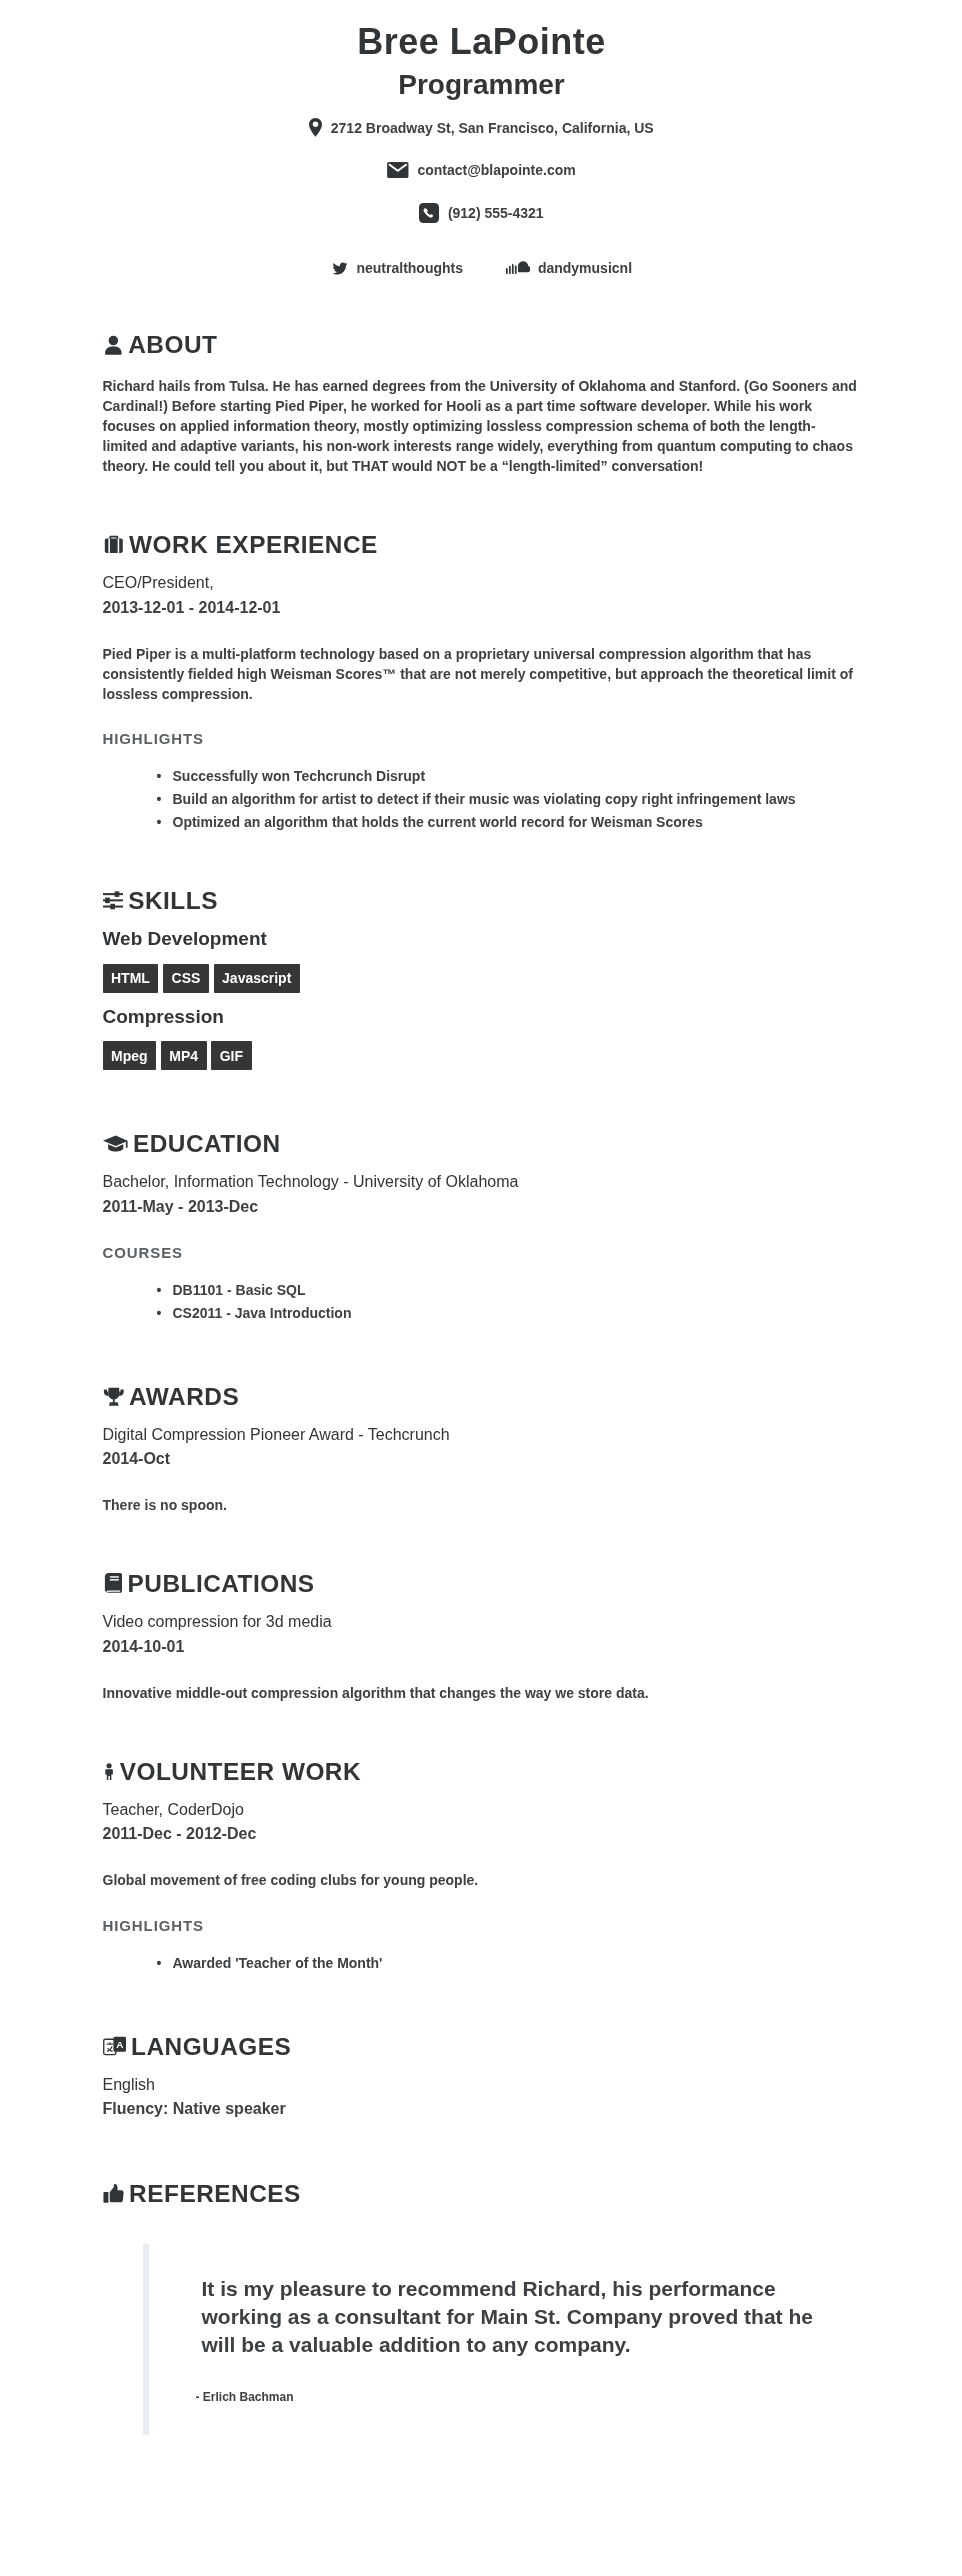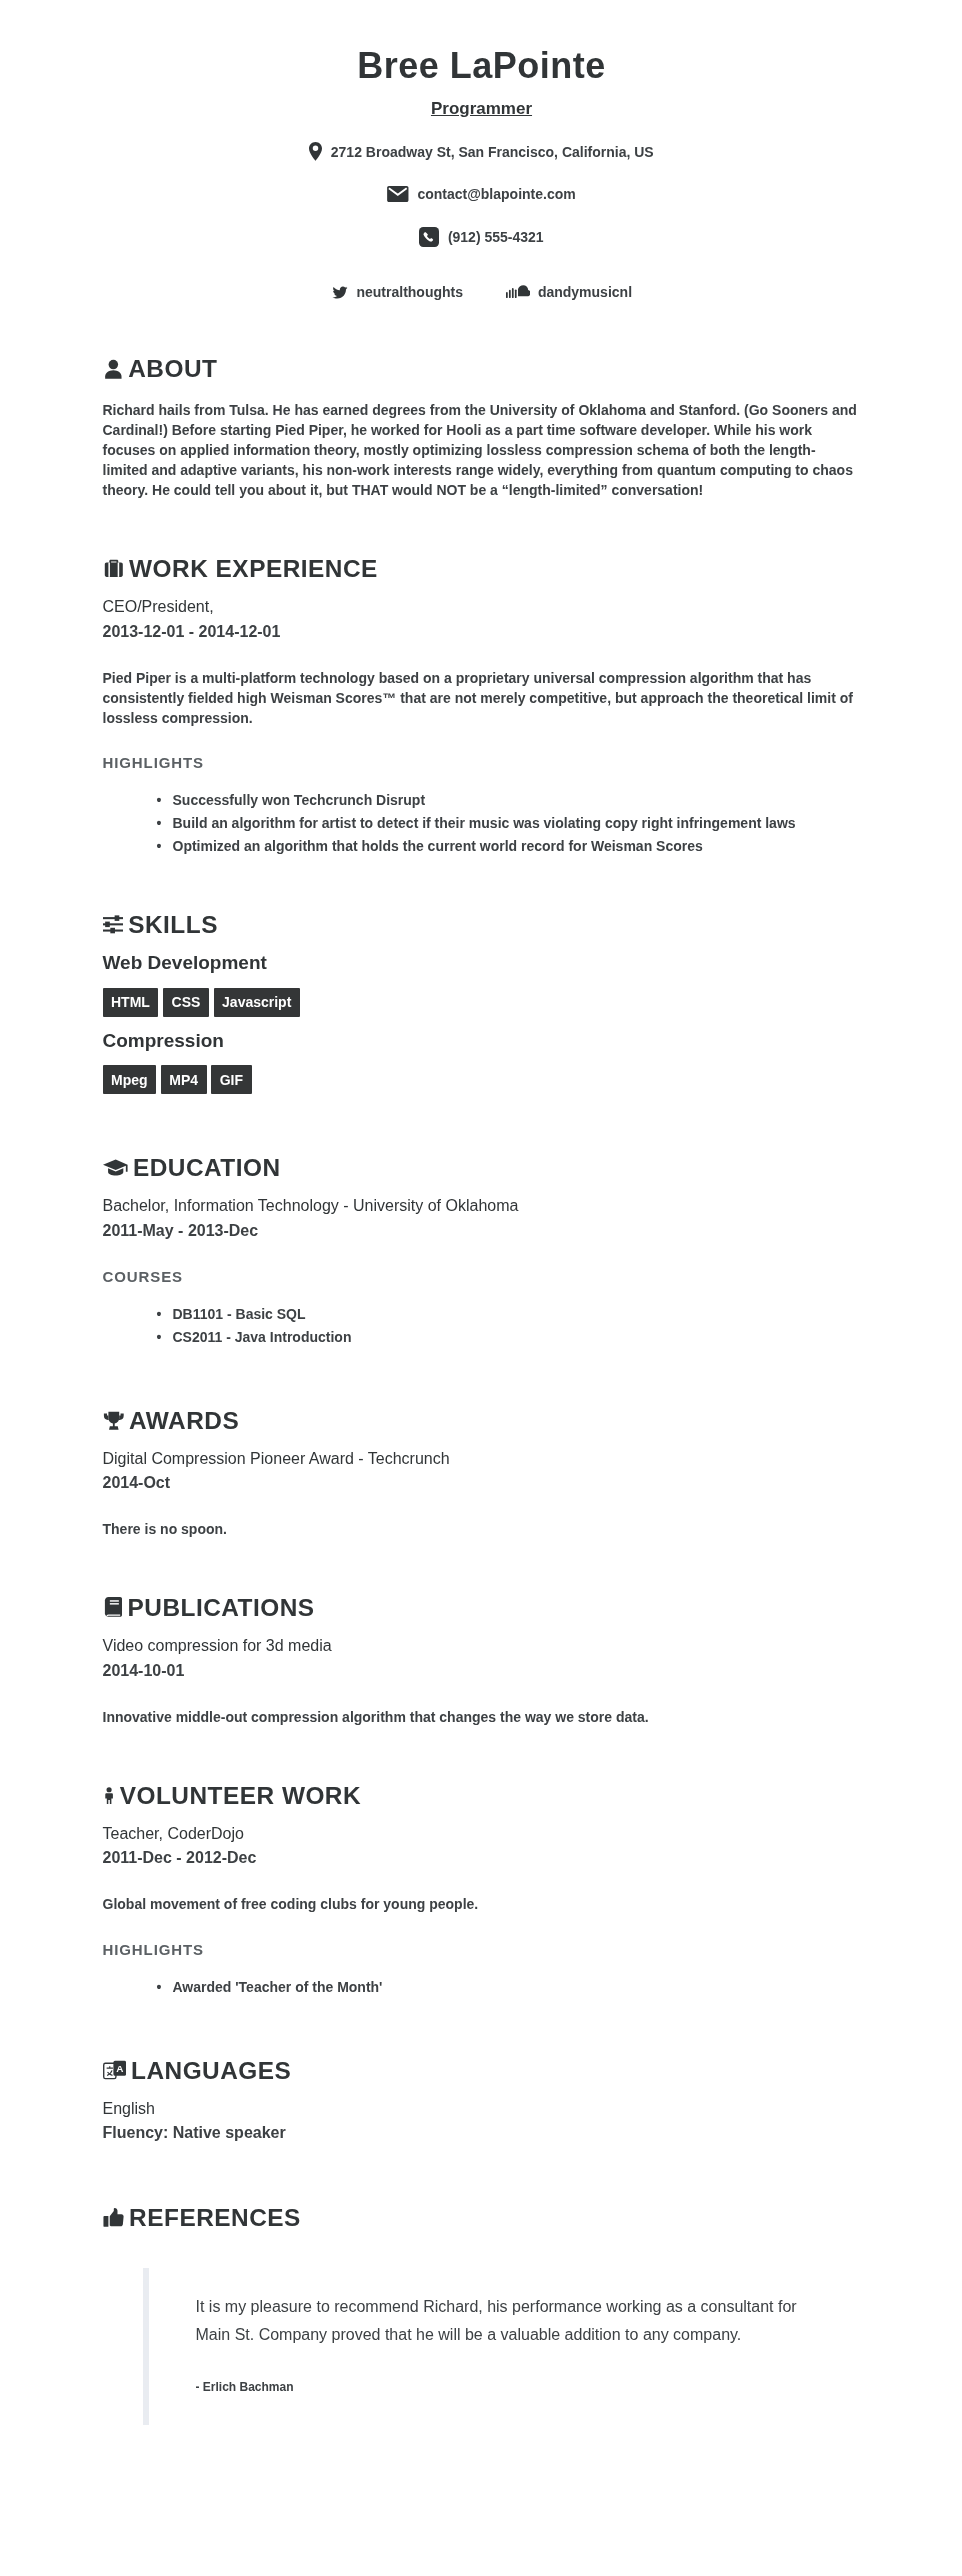--- a/index.html
+++ b/index.html
@@ -16,28 +16,28 @@
   body{
     width:963px;
     background:var(--background);
     font-family:"Liberation Sans", sans-serif;
     color:var(--text);
     -webkit-font-smoothing:antialiased;
   }
   .page{width:758px;margin:0 auto;padding:20.7px 0 34px;}
 
   
-  .hdr{text-align:center;margin-top:24px;}
+  .hdr{text-align:center;}
   .hdr h1{
     font-size:36px;line-height:41px;margin:0;
     color:var(--heading);font-weight:700;letter-spacing:0.5px;
   }
   .hdr .subtitle{
-    margin-top:11.3px;font-size:17px;line-height:24.4px;
-    font-weight:700;color:var(--heading);text-decoration:underline;
+    margin-top:11.3px;font-size:28px;line-height:24.4px;
+    font-weight:700;color:var(--heading);
   }
   .contact{margin-top:19px;}
   .contact-row{
     display:flex;align-items:center;justify-content:center;
     gap:8.5px;height:22.6px;margin-bottom:20px;
     font-size:14px;font-weight:600;color:var(--text);
   }
   .contact-row .icn{display:inline-flex;align-items:center;color:var(--heading);}
   .social-row{
     margin-top:36px;display:flex;justify-content:center;gap:43px;
@@ -86,21 +86,21 @@
   .chips{margin-top:12.2px;display:flex;gap:4.7px;flex-wrap:wrap;}
   .chip{
     display:inline-block;background:var(--chip-bg);color:var(--chip-text);
     font-size:14px;font-weight:700;line-height:14px;padding:7.5px 8.5px;border-radius:0.9px;
   }
   .quote-block{
     margin-top:36px;border-left:6.6px solid var(--quote-border);
     padding:25.4px 0 25.4px 47px;
   }
   .quote-text{
-    font-size:16px;line-height:28px;font-weight:400;color:var(--text);margin:0;
+    font-size:21px;line-height:28px;font-weight:700;color:var(--text);margin:6px;
   }
   .quote-attr{
     margin-top:25.4px;font-size:12px;line-height:24.4px;font-weight:700;color:var(--text);
   }
   .mt-lg{margin-top:60px;}
 </style>
 </head>
 <body>
 
 <div class="page">

